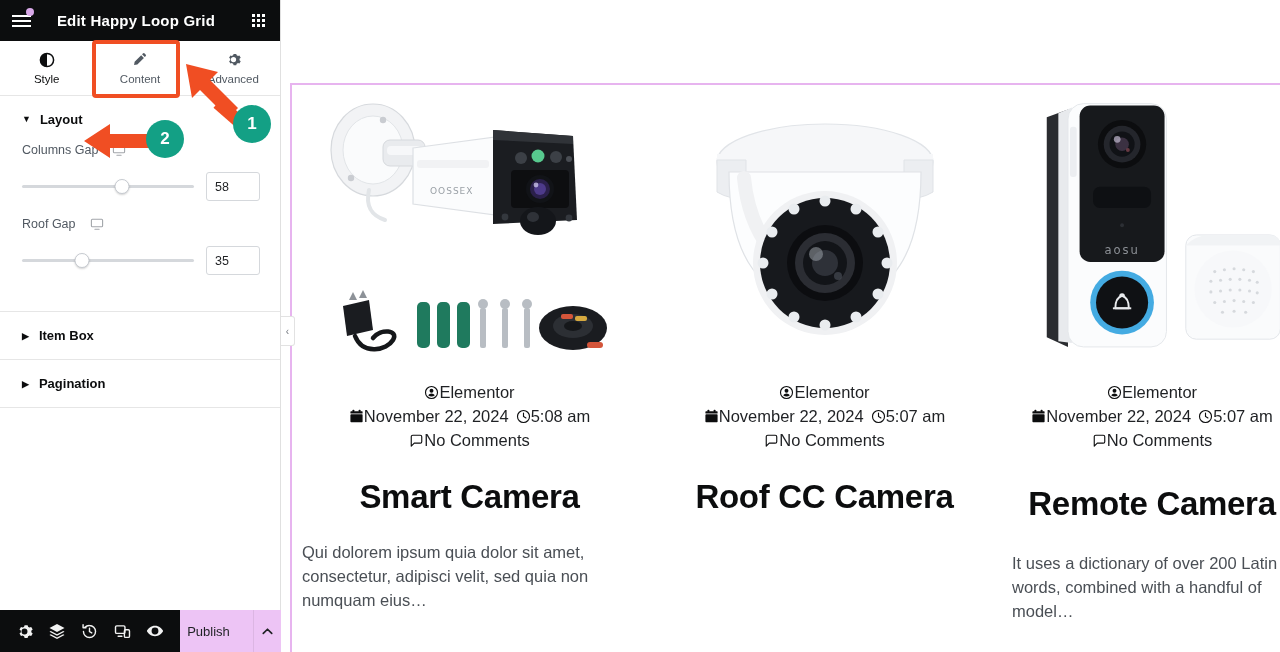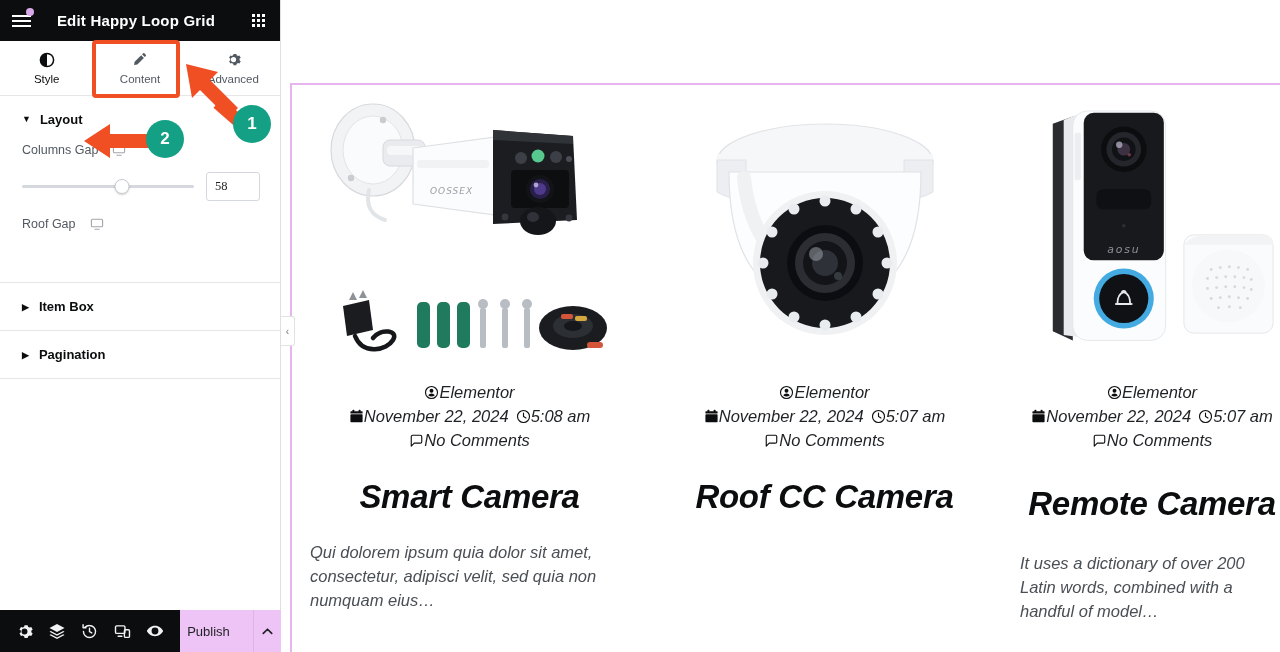--- a/index.html
+++ b/index.html
@@ -93,21 +93,21 @@
   .slider .thumb {
     position: absolute; width: 15px; height: 15px;
     background: #ffffff; border: 1px solid #c7cbd1;
     border-radius: 50%; box-shadow: 0 1px 2px rgba(0,0,0,.18);
     transform: translateX(-50%);
   }
   .num-input {
     width: 54px; height: 29px;
     border: 1px solid #d5d8dc; border-radius: 3px;
     font-size: 12.5px; color: #1f2124;
-    padding: 0 8px; font-family: Liberation Serif, serif;
+    padding: 0 8px; font-family: Liberation Sans, sans-serif;
     background: #fff;
   }
   .collapsed-section {
     display: flex; align-items: center; gap: 10px;
     padding: 16px 16px 16px 22px;
     font-size: 13px; font-weight: bold; color: #0c0d0e;
     cursor: pointer;
   }
   .caret-right { font-size: 9px; color: #0c0d0e; }
 
@@ -155,21 +155,21 @@
     background: #ffffff; border: 1px solid #e2e2e2;
     border-left: none;
     border-radius: 0 3px 3px 0;
     display: flex; align-items: center; justify-content: center;
     font-size: 10px; color: #70757c; cursor: pointer; z-index: 30;
   }
   .grid {
     position: absolute; left: 11px; top: 85px;
     width: 988px; display: flex; gap: 0px;
   }
-  .card { width: 355px; flex-shrink: 0; padding: 0 18px; font-style: italic; }
+  .card { width: 355px; flex-shrink: 0; padding: 0 10px; }
   .card:nth-child(3) { width: 300px; }
 
   .thumb-box {
     width: 100%; height: 295px; position: relative;
     display: flex; align-items: center; justify-content: center;
   }
   .meta {
     text-align: center; color: #1f2124;
     font-size: 16.5px; line-height: 24px;
   }
@@ -592,20 +592,27 @@
     <div class="control">
       <div class="control-label-row">
         <span class="control-label">Roof Gap</span>
         <span class="device-icon">
           <svg width="14" height="14" viewBox="0 0 16 16" fill="none" stroke="#70757c" stroke-width="1.25">
               <rect x="1.6" y="2.6" width="12.8" height="8.6" rx="1.2"></rect>
               <path d="M5.6 14h4.8" stroke-linecap="round"></path>
             </svg>
         </span>
       </div>
+      <div class="slider-row">
+        <div class="slider">
+          <div class="track"></div>
+          <div class="thumb" style="left:35%"></div>
+        </div>
+        <input class="num-input" type="text" value="35" style="">
+      </div>
     </div>
 
     <div style="height:22px"></div>
     <div class="divider"></div>
 
     <div class="collapsed-section">
       <span class="caret-right">▶</span>
       <span>Item Box</span>
     </div>
     <div class="divider"></div>

